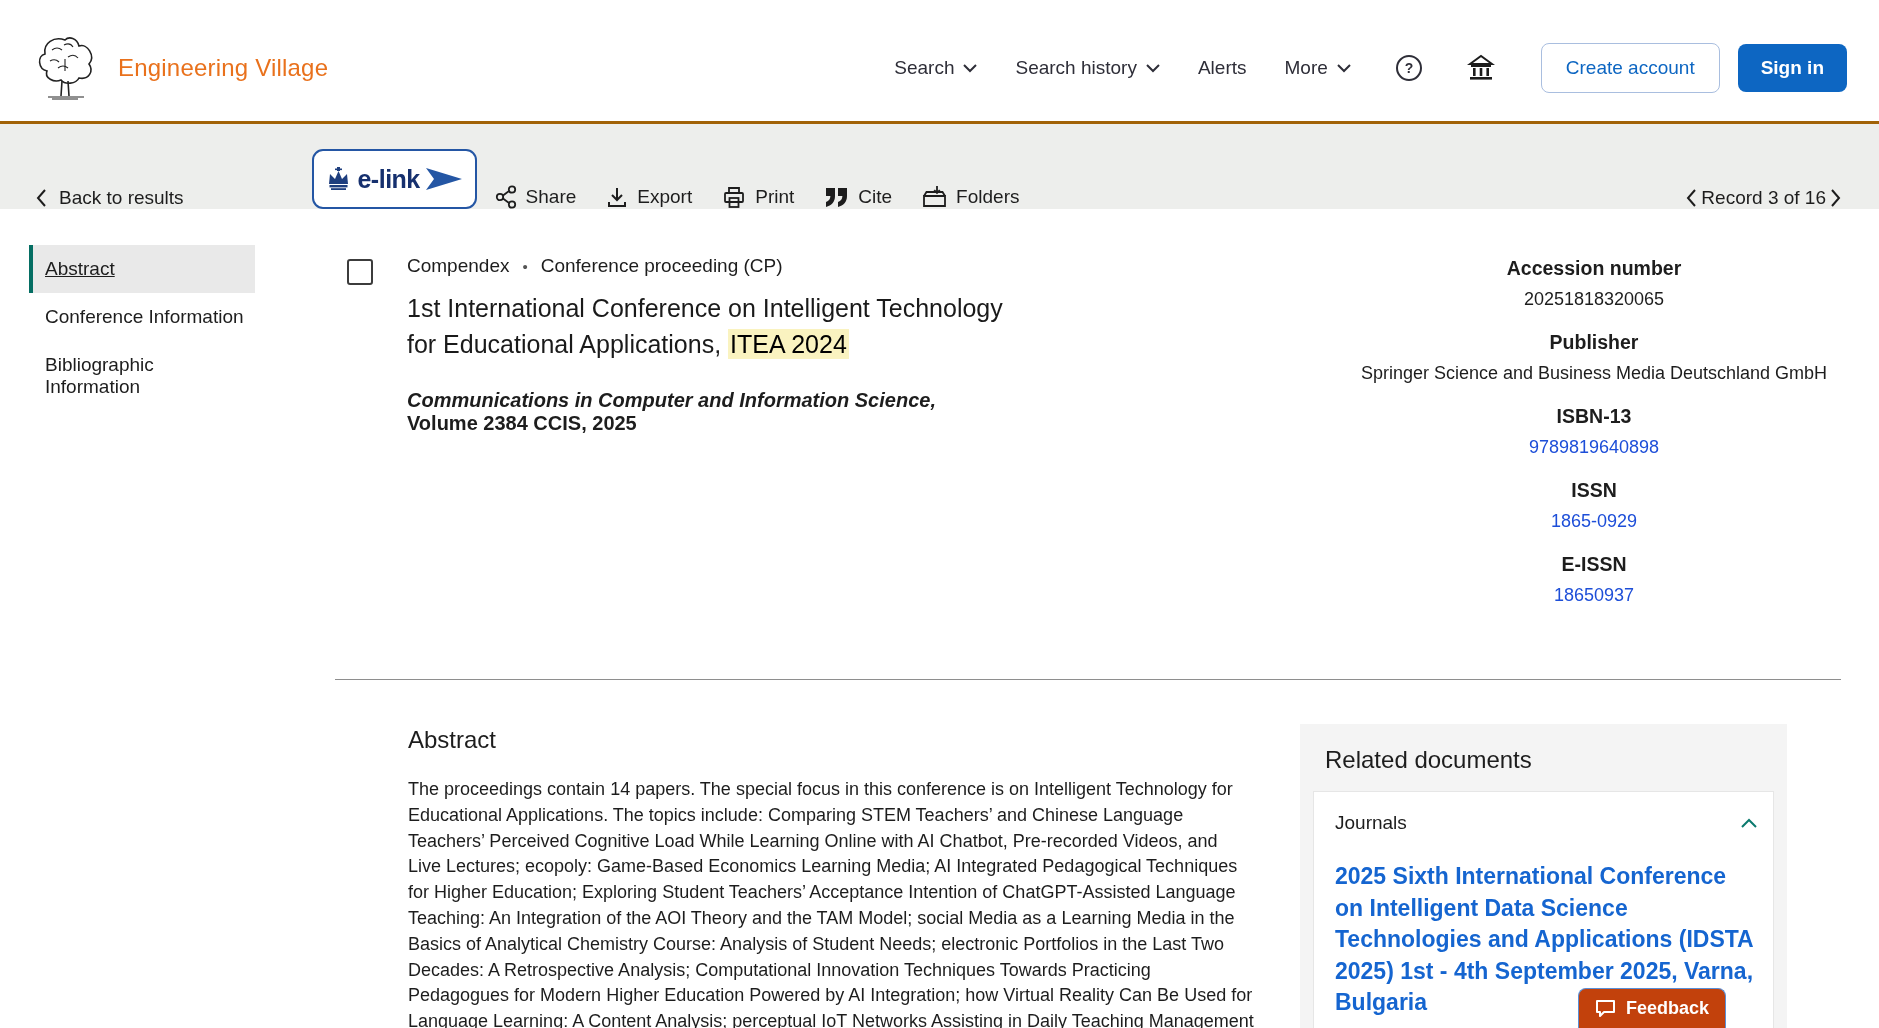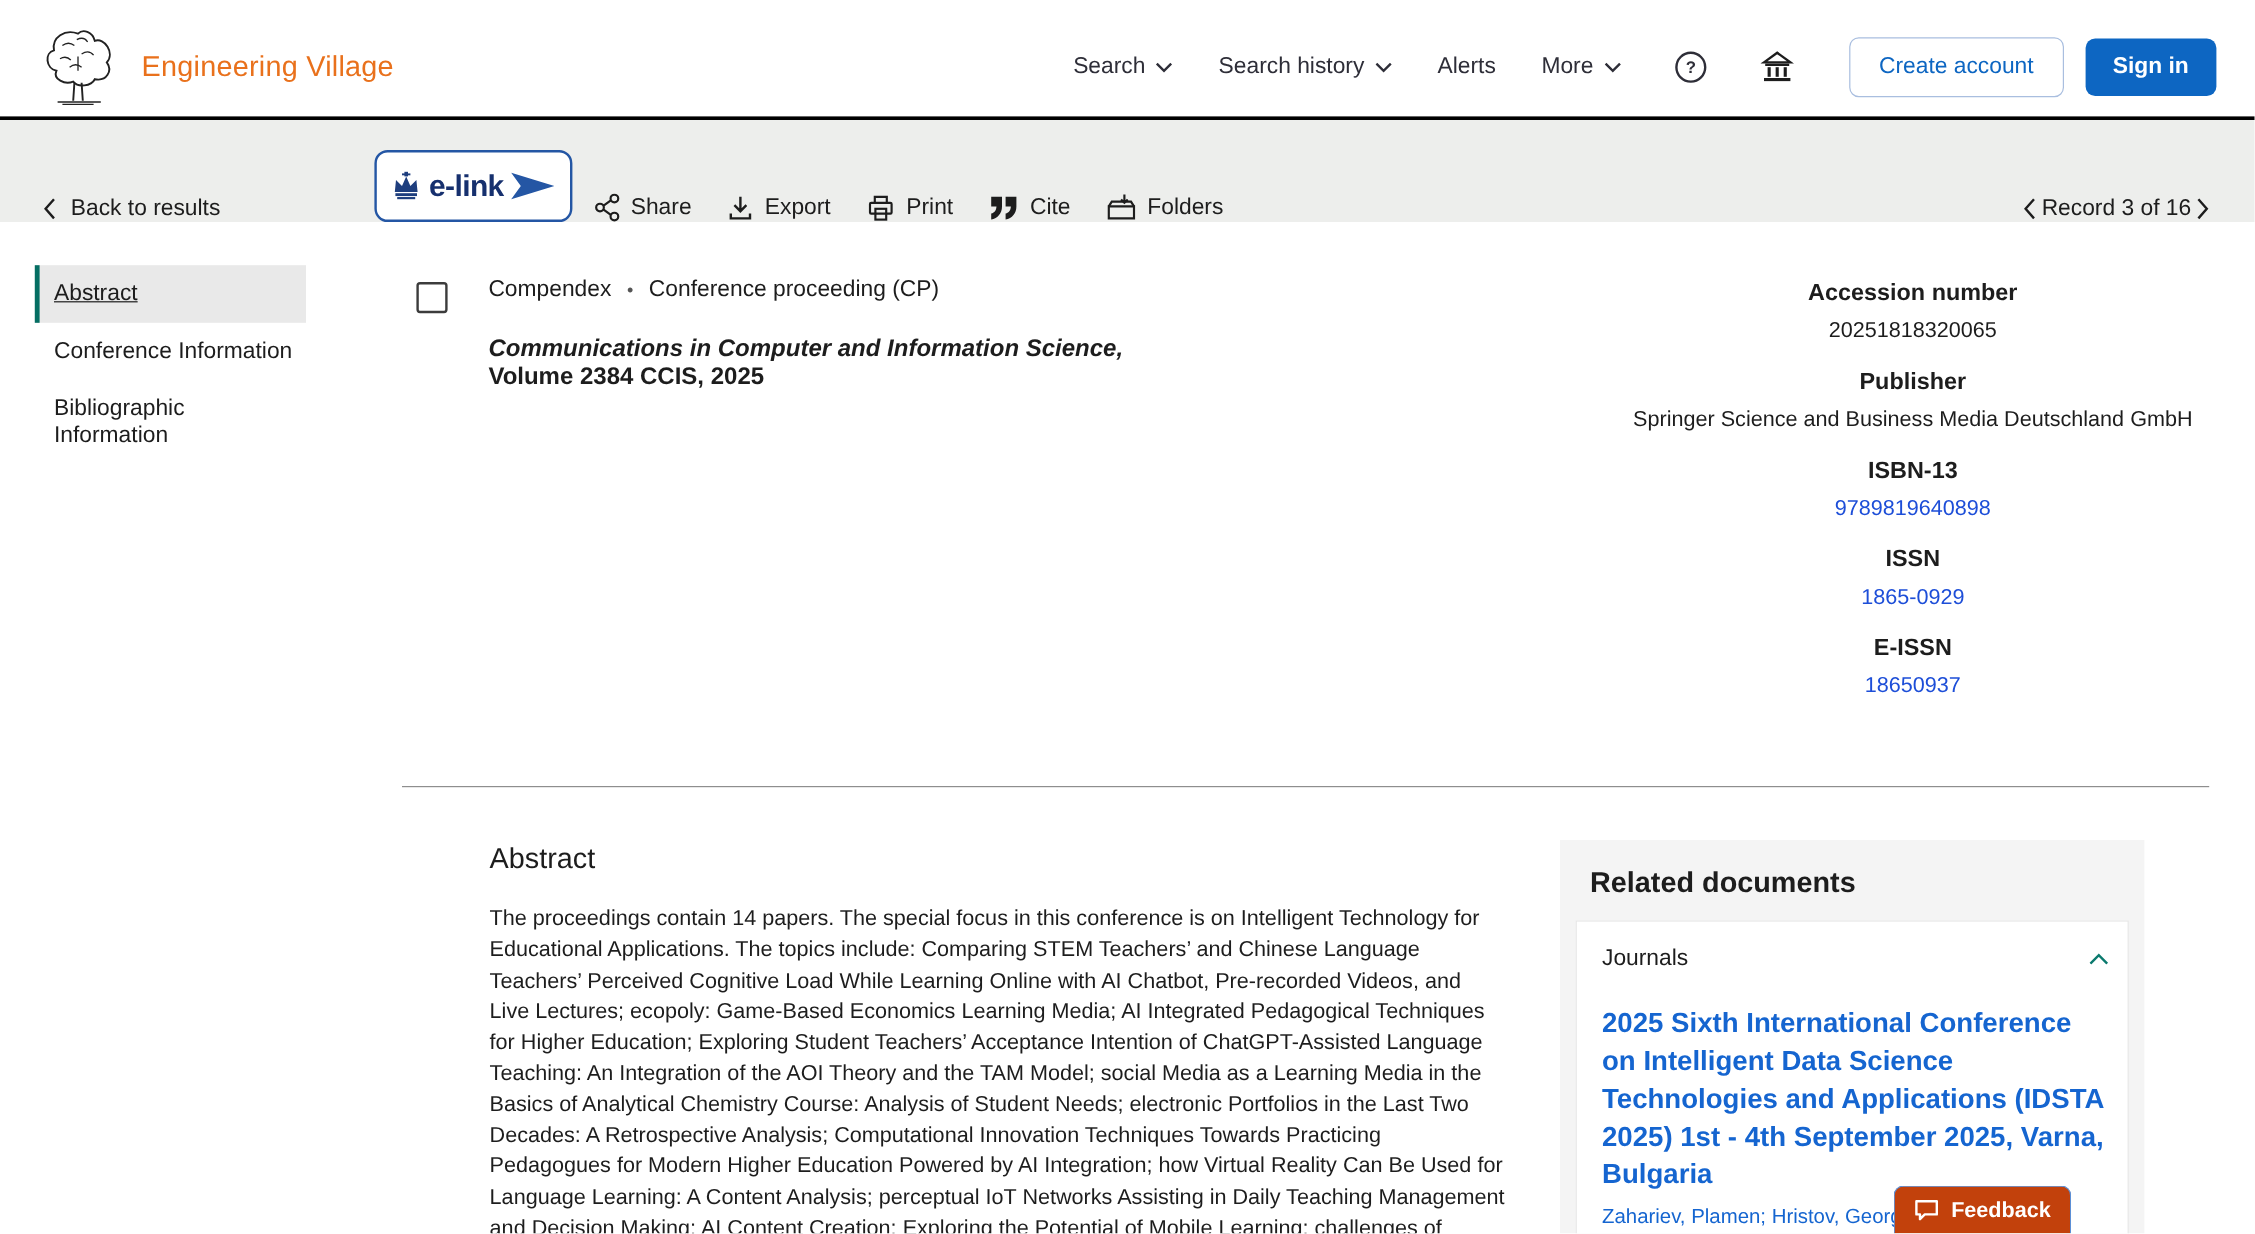--- a/index.html
+++ b/index.html
@@ -5,22 +5,22 @@
   * { box-sizing: border-box; margin: 0; padding: 0; }
   html,body { background:#fff; }
   .page {
     width: 1879px; height: 1028px; position: relative; overflow: hidden;
     background: #fff; color: #1d1d1d;
     font-family: "Liberation Sans", "DejaVu Sans", sans-serif;
   }
   [data-interactable="true"] { cursor: pointer; }
 
   
-  .header { height: 100px; display: flex; align-items: center; padding: 15px 32px 0 34px;
-            border-bottom: 3px solid #000000; background: #fff; }
+  .header { height: 124px; display: flex; align-items: center; padding: 15px 32px 0 34px;
+            border-bottom: 3px solid #a16207; background: #fff; }
   .logo { width: 62px; height: 66px; flex-shrink: 0; }
   .brand { color: #e9711c; font-size: 24px; margin-left: 22px; letter-spacing: .2px; }
   .nav { margin-left: auto; display: flex; align-items: center; gap: 38px; font-size: 19px; color:#2e2e38; }
   .nav-item { display: flex; align-items: center; gap: 9px; white-space: nowrap; }
   .icon-btn { margin-left: 44px; display: flex; align-items: center; }
   .btn-outline { margin-left: 46px; padding: 13px 24px; border: 1px solid #a9bedf; border-radius: 8px;
                  color: #0d66c2; font-size: 19px; background: #fff; white-space: nowrap; text-align: center; }
   .btn-primary { margin-left: 18px; padding: 13px 23px; border: none; border-radius: 8px;
                  background: #0d66c2; color: #fff; font-size: 19px; font-weight: bold; white-space: nowrap; }
 
@@ -59,21 +59,21 @@
 
   .divider { border: none; border-top: 1px solid #8e8e8e; margin: 52px 0 0 0; }
 
   .bottom-row { display: flex; align-items: flex-start; margin-top: 44px; }
   .abstract-sec { flex: 1; padding: 2px 46px 0 73px; min-width: 0; }
   .abstract-heading { font-size: 24px; font-weight: 400; }
   .abstract-text { margin-top: 23px; font-size: 18px; line-height: 25.8px; max-width: 862px; }
 
   .related { width: 487px; margin-right: 54px; background: #f4f4f4; padding: 20px 13px 13px 13px;
              min-height: 420px; flex-shrink: 0; }
-  .related-heading { font-size: 24px; font-weight: 700; margin: 2px 0 17px 12px; }
+  .related-heading { font-size: 24px; font-weight: 400; margin: 2px 0 17px 12px; }
   .journal-card { background: #fff; border: 1px solid #e6e6e6; padding: 20px 16px 14px 21px; min-height: 330px; }
   .journals-row { display: flex; justify-content: space-between; align-items: center; font-size: 19px; }
   .doc-link { margin-top: 27px; color: #1565d0; font-weight: bold; font-size: 23px; line-height: 31.5px;
               max-width: 424px; }
   .doc-authors { margin-top: 9px; color: #1565d0; font-size: 17px; white-space: nowrap; overflow: hidden; }
 
   .feedback { position: absolute; right: 153px; bottom: 0; height: 40px; min-width: 145px; z-index: 10;
               background: #c2410c; color: #fff; border: 1px solid #5b8fd6; border-bottom: none;
               border-radius: 8px 8px 0 0; display: flex; align-items: center; justify-content: center;
               gap: 10px; font-size: 18px; font-weight: bold; padding: 0 16px; }
@@ -260,20 +260,21 @@
 
       <div class="top-row" data-interactable="false">
         <div class="checkbox" data-interactable="true"></div>
 
         <div class="title-block" data-interactable="false">
           <div class="crumb" data-interactable="false">
             <span data-interactable="false">Compendex</span>
             <span class="dot" data-interactable="false">•</span>
             <span data-interactable="false">Conference proceeding (CP)</span>
           </div>
+          <h1 class="title" data-interactable="false"><span data-interactable="false">1st International Conference on Intelligent Technology for Educational Applications, </span><mark data-interactable="false">ITEA 2024</mark></h1>
           <div class="source" data-interactable="false"><i data-interactable="false">Communications in Computer and Information Science,</i><span data-interactable="false"> Volume 2384 CCIS, 2025</span></div>
         </div>
 
         <div class="meta-col" data-interactable="false">
           <div class="meta-field" data-interactable="false">
             <div class="meta-label" data-interactable="false">Accession number</div>
             <div class="meta-value" data-interactable="false">20251818320065</div>
           </div>
           <div class="meta-field" data-interactable="false">
             <div class="meta-label" data-interactable="false">Publisher</div>

